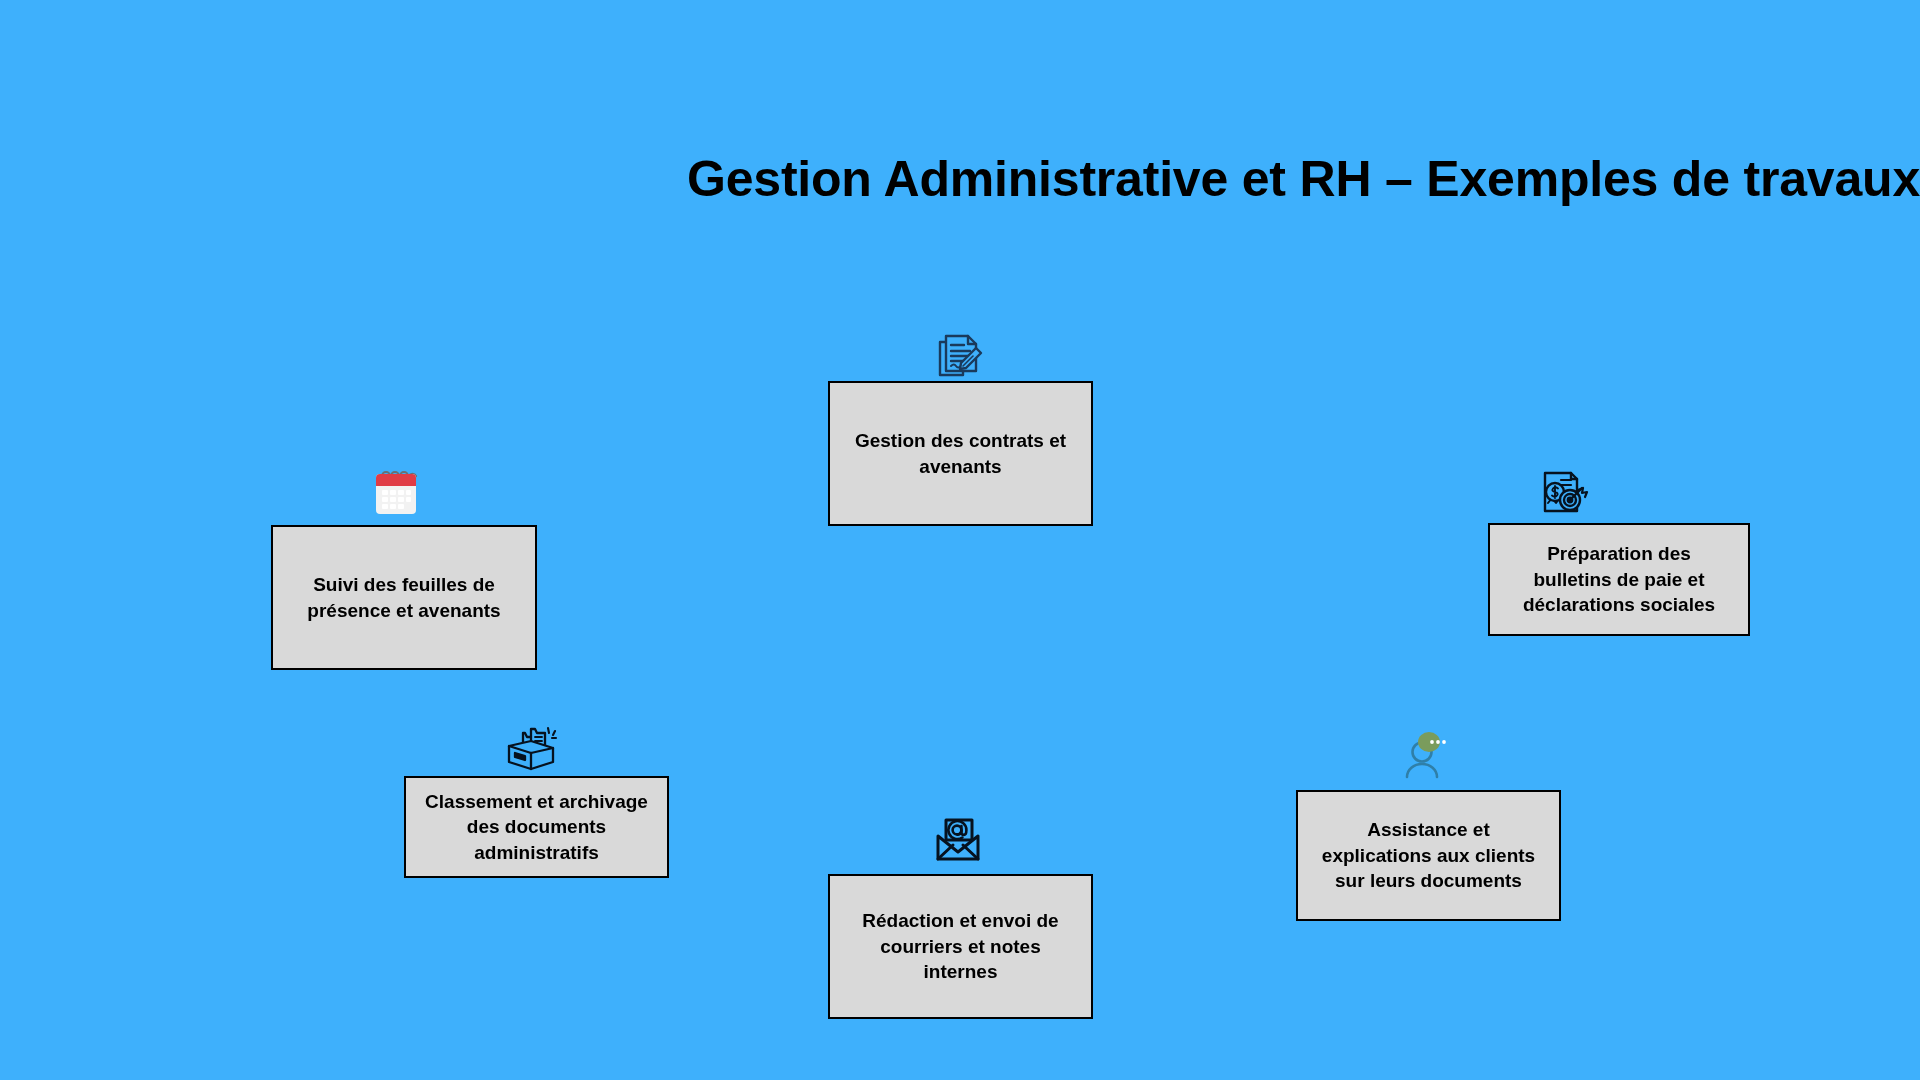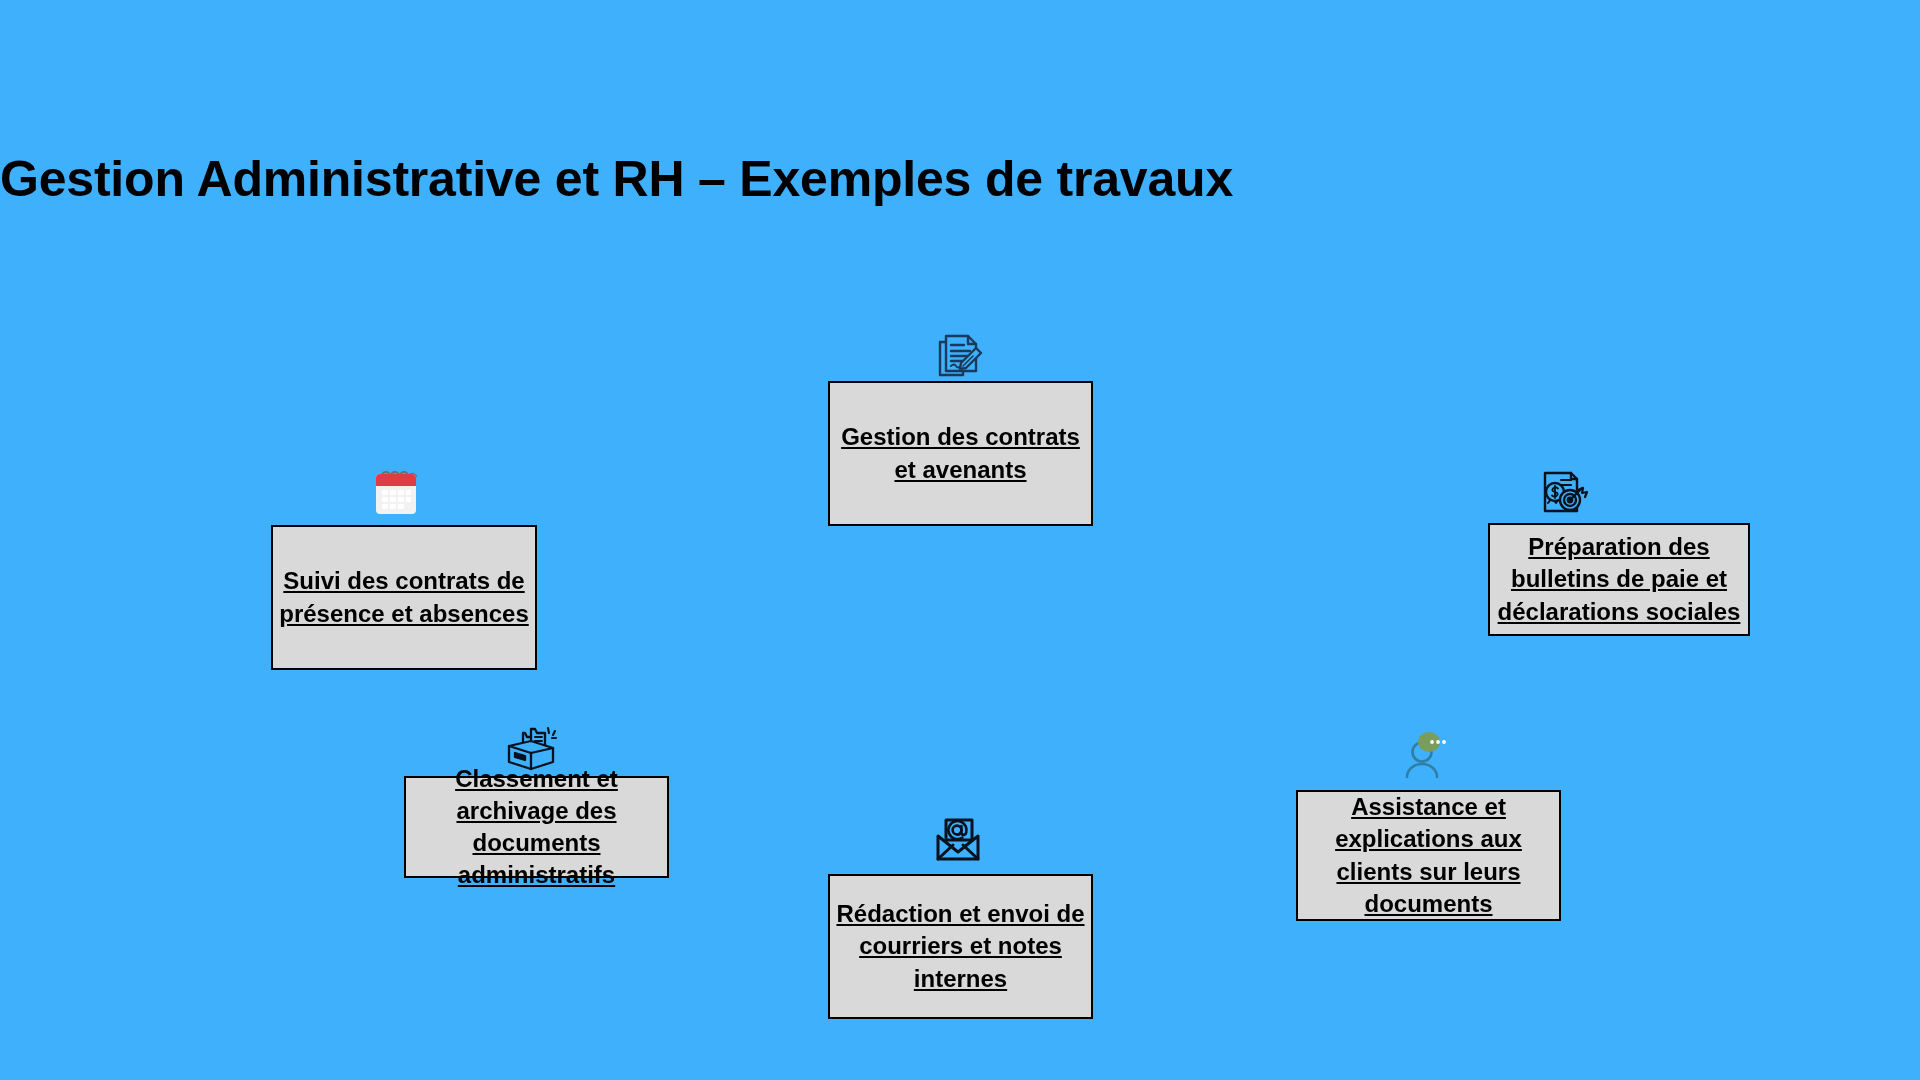--- a/index.html
+++ b/index.html
@@ -21,21 +21,21 @@
     inset: 0;
     background: #3eb0fc;
   }
 
   
   .title {
     position: absolute;
     left: 0;
     right: 0;
     top: 118px;
-    text-align: left;
+    text-align: right;
     font-size: 50px;
     font-weight: bold;
     color: #000000;
     letter-spacing: -0.2px;
     line-height: 1.1;
   }
 
   .subtitle {
     position: absolute;
     left: 0;
@@ -59,27 +59,26 @@
     background: #d9d9d9;
     border: 2px solid #000000;
     box-sizing: border-box;
     display: flex;
     align-items: center;
     justify-content: center;
     text-align: center;
   }
 
   .node-label {
-    font-size: 24px;
+    font-size: 19px;
     font-weight: bold;
     color: #000000;
     line-height: 1.34;
-    padding: 0 0;
+    padding: 0 16px;
     white-space: pre-line;
-    text-decoration: underline;
   }
 
   .node-icon {
     position: absolute;
     display: block;
   }
 
   
   #node-contrats .node-box { left: 828px; top: 381px; width: 265px; height: 145px; }
   #node-contrats .node-icon { left: 932px; top: 330px; width: 52px; height: 52px; }
@@ -151,21 +150,21 @@
           <rect x="22" y="31" width="6" height="5" rx="1"></rect>
           <rect x="30" y="31" width="6" height="5" rx="1"></rect>
           <rect x="38" y="31" width="5" height="5" rx="1"></rect>
           <rect x="14" y="38" width="6" height="5" rx="1"></rect>
           <rect x="22" y="38" width="6" height="5" rx="1"></rect>
           <rect x="30" y="38" width="6" height="5" rx="1"></rect>
         </g>
       </svg>
     </span>
     <div class="node-box">
-      <span class="node-label">Suivi des contrats de présence et absences</span>
+      <span class="node-label">Suivi des feuilles de présence et avenants</span>
     </div>
   </div>
 
   <div class="node" id="node-paie">
     <span class="node-icon">
       <svg width="56" height="56" viewBox="0 0 56 56">
         <g fill="none" stroke="#06121f" stroke-width="2.4" stroke-linejoin="round" stroke-linecap="round">
           <path d="M12 13 L12 47 L44 47 L44 15 L38 9 L12 9 Z" fill="#3eb0fc"></path>
           <path d="M38 9 L38 15 L44 15"></path>
           <line x1="28" y1="16" x2="38" y2="16" stroke-width="2.2"></line>

